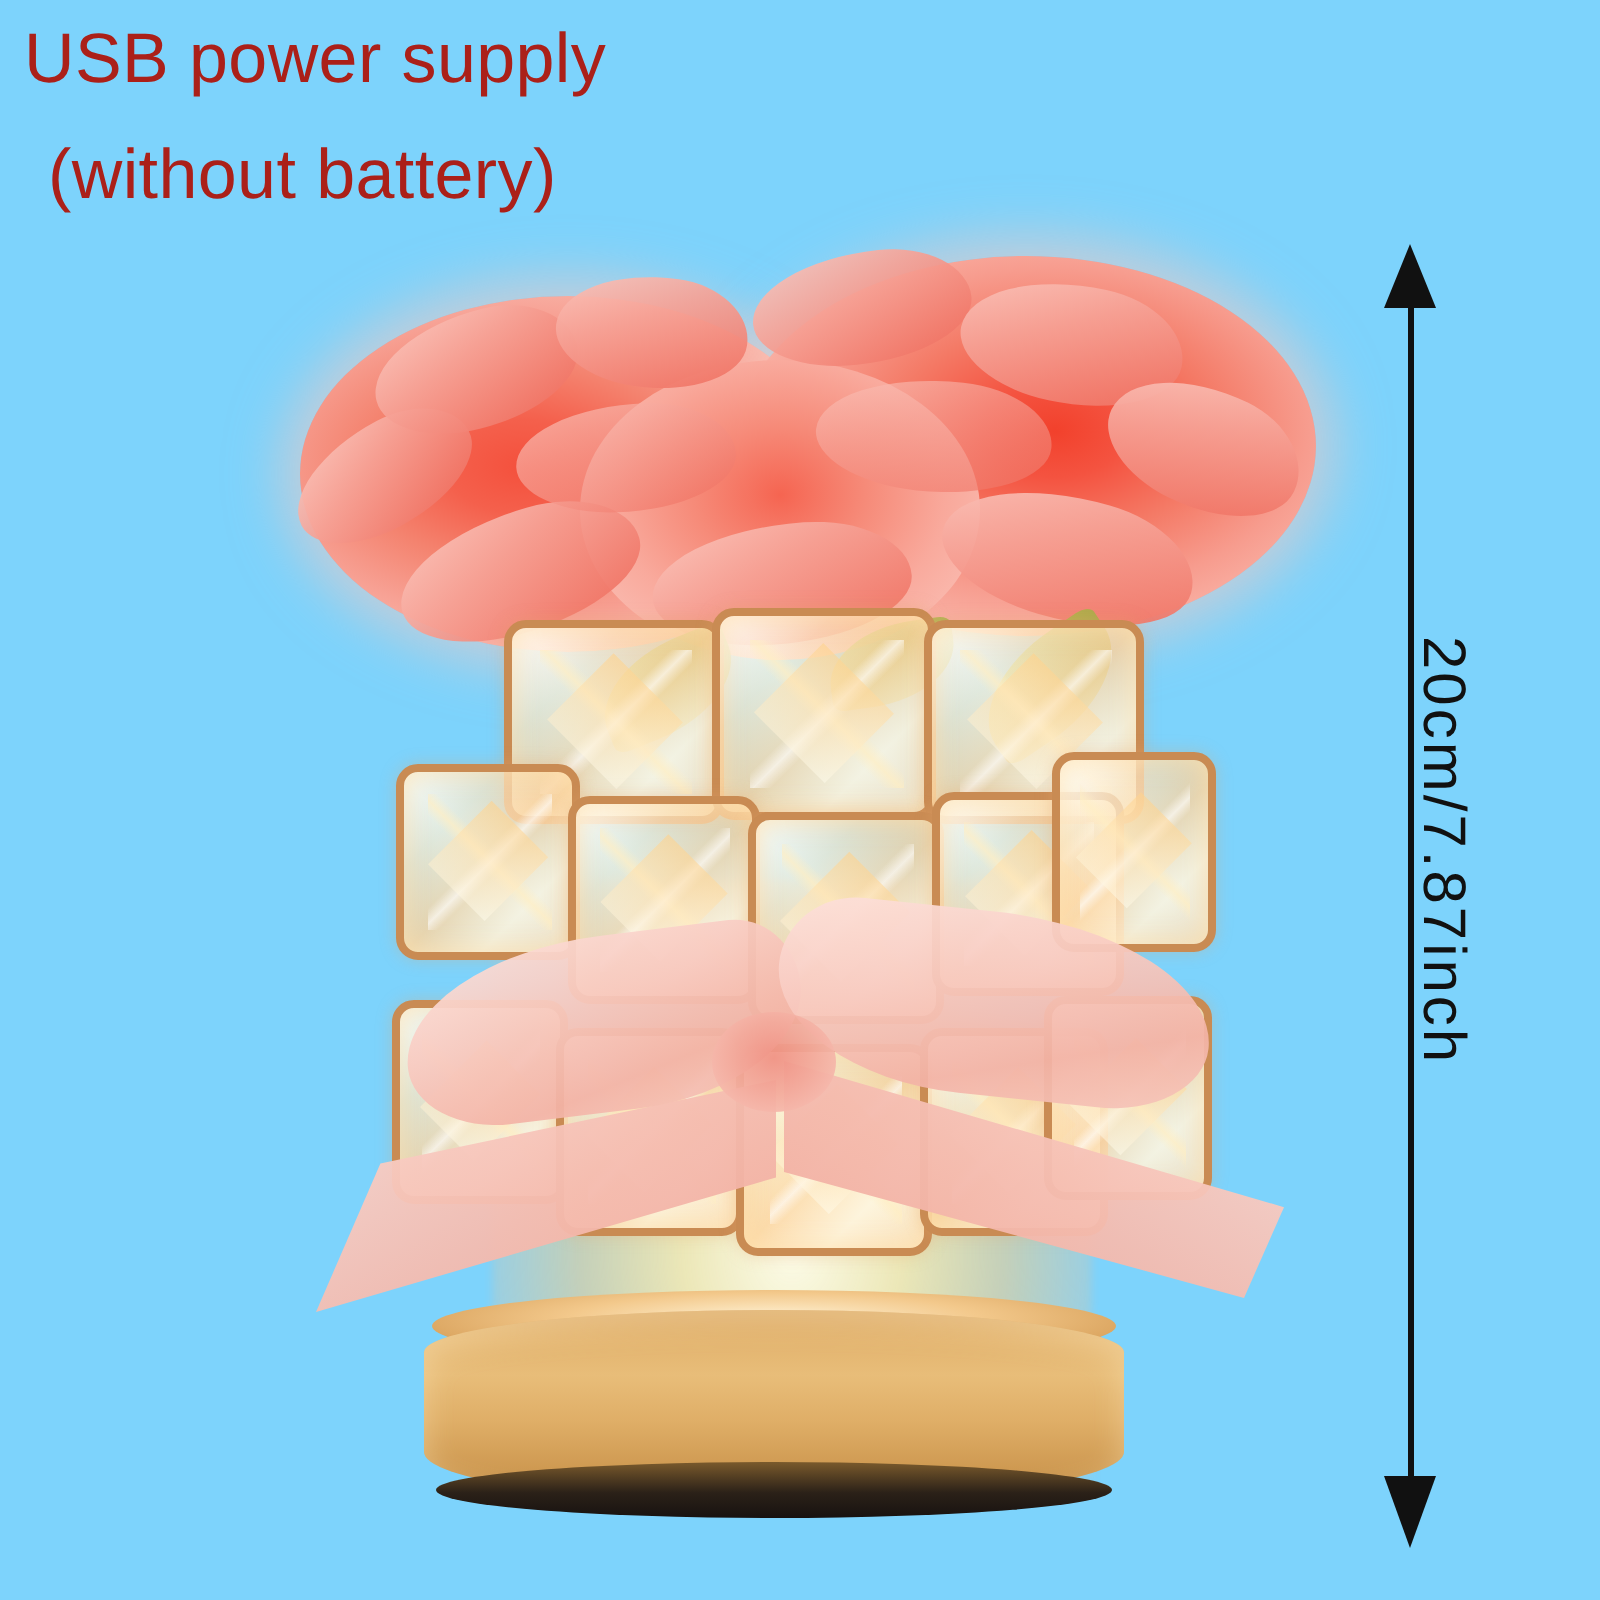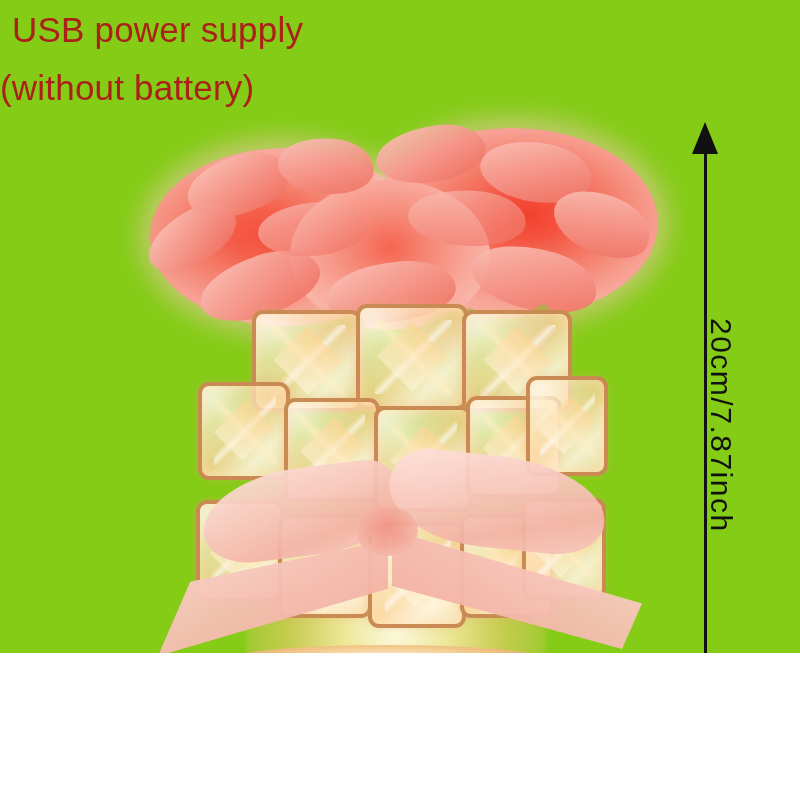--- a/index.html
+++ b/index.html
@@ -4,43 +4,43 @@
 <title>Product Image</title>
 <style>
   html, body {
     margin: 0;
     padding: 0;
     background: #ffffff;
   }
   #stage {
     position: relative;
     width: 800px;
-    height: 653px;
-    background: #84cc16;
+    height: 800px;
+    background: #7dd3fc;
     overflow: hidden;
     font-family: "Liberation Sans", sans-serif;
   }
 
   
   #caption {
     position: absolute;
     left: 0px;
     top: 0px;
     width: 430px;
   }
   .caption-line {
     color: #ab2019;
     font-family: "Liberation Sans", sans-serif;
     font-size: 35px;
     font-weight: 400;
     letter-spacing: 0.2px;
     white-space: nowrap;
   }
   #caption-line-1 { padding-left: 12px; padding-top: 10px; }
-  #caption-line-2 { padding-top: 18px; }
+  #caption-line-2 { padding-left: 24px; padding-top: 18px; }
 
   
   #dimension {
     position: absolute;
     left: 672px;
     top: 118px;
     width: 128px;
     height: 668px;
   }
   #dim-line {

